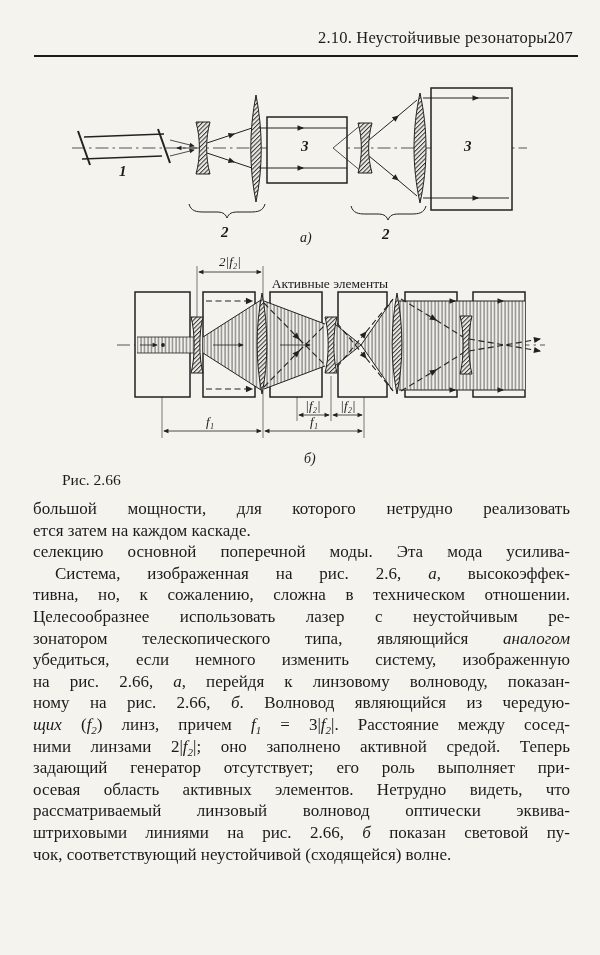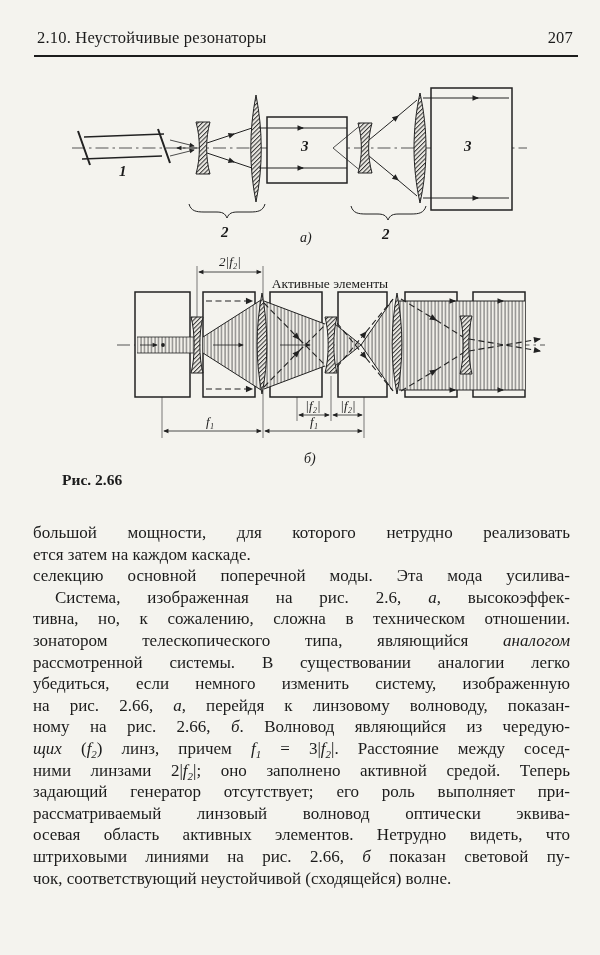--- a/index.html
+++ b/index.html
@@ -2,25 +2,25 @@
 <html><head>
 <meta charset="utf-8">
 <style>
   html,body{margin:0;padding:0;}
   body{
     width:600px;height:955px;position:relative;overflow:hidden;
     background:#f4f3ee;color:#1b1b1b;
     font-family:"Liberation Serif", serif;
   }
   .header-row{position:absolute;top:28px;left:37px;right:27px;display:flex;
-    justify-content:space-between;font-size:16.5px;letter-spacing:.2px;}
+    justify-content:flex-end;font-size:16.5px;letter-spacing:.2px;}
   .rule{position:absolute;top:55px;left:34px;right:22px;height:2.4px;background:#1c1c1c;}
   .figure-svg{position:absolute;top:0;left:0;}
-  .caption{position:absolute;left:62px;top:471px;font-weight:bold;font-size:15.5px;}
-  #bodytext{position:absolute;left:33px;width:537px;top:522px;
+  .caption{position:absolute;left:62px;top:471px;font-weight:normal;font-size:15.5px;}
+  #bodytext{position:absolute;left:33px;width:537px;top:498px;
     font-size:17px;line-height:21.6px;}
   .tline{text-align:justify;text-align-last:justify;}
   .tline.end{text-align-last:left;}
   .tline.indent{text-indent:22px;}
   .it{font-style:italic;}
   #bodytext sub{font-size:11px;font-style:italic;line-height:0;}
   
   .axis{stroke:#555;stroke-width:1;stroke-dasharray:13 4 2.5 4;fill:none;}
   .k{stroke:#222;fill:none;stroke-width:1;}
   .k2{stroke:#222;fill:none;stroke-width:2;}
@@ -238,25 +238,25 @@
 </svg>
 
 <div class="caption">Рис. 2.66</div>
 
 <div id="bodytext">
     <div class="tline"><span>большой мощности, для которого нетрудно реализовать</span></div>
     <div class="tline end"><span>ется затем на каждом каскаде.</span></div>
     <div class="tline"><span>селекцию основной поперечной моды. Эта мода усилива-</span></div>
     <div class="tline indent"><span>Система, изображенная на рис. 2.6, </span><span class="it">а</span><span>,  высокоэффек-</span></div>
     <div class="tline"><span>тивна, но, к сожалению, сложна в техническом отношении.</span></div>
+    <div class="tline"><span>Целесообразнее использовать лазер с неустойчивым ре-</span></div>
     <div class="tline"><span>зонатором телескопического типа, являющийся </span><span class="it">аналогом</span></div>
-    <div class="tline"><span>рассмотренной системы. В существовании аналогии легко</span></div>
     <div class="tline"><span>убедиться, если немного изменить систему, изображенную</span></div>
     <div class="tline"><span>на рис. 2.66, </span><span class="it">а</span><span>, перейдя к линзовому волноводу, показан-</span></div>
     <div class="tline"><span>ному на рис. 2.66, </span><span class="it">б</span><span>. Волновод являющийся из чередую-</span></div>
     <div class="tline"><span class="it">щих</span><span> (</span><span class="it">f</span><sub>2</sub><span>) линз, причем </span><span class="it">f</span><sub>1</sub><span> = 3|</span><span class="it">f</span><sub>2</sub><span>|. Расстояние между сосед-</span></div>
     <div class="tline"><span>ними линзами 2|</span><span class="it">f</span><sub>2</sub><span>|;  оно заполнено активной средой. Теперь</span></div>
     <div class="tline"><span>задающий генератор отсутствует; его роль выполняет при-</span></div>
+    <div class="tline"><span>осевая область активных элементов. Нетрудно видеть, что</span></div>
     <div class="tline"><span>рассматриваемый линзовый волновод оптически эквива-</span></div>
-    <div class="tline"><span>осевая область активных элементов. Нетрудно видеть, что</span></div>
     <div class="tline"><span>штриховыми линиями на рис. 2.66, </span><span class="it">б</span><span> показан световой пу-</span></div>
     <div class="tline end"><span>чок, соответствующий неустойчивой (сходящейся) волне.</span></div>
   </div>
 
 </body></html>

